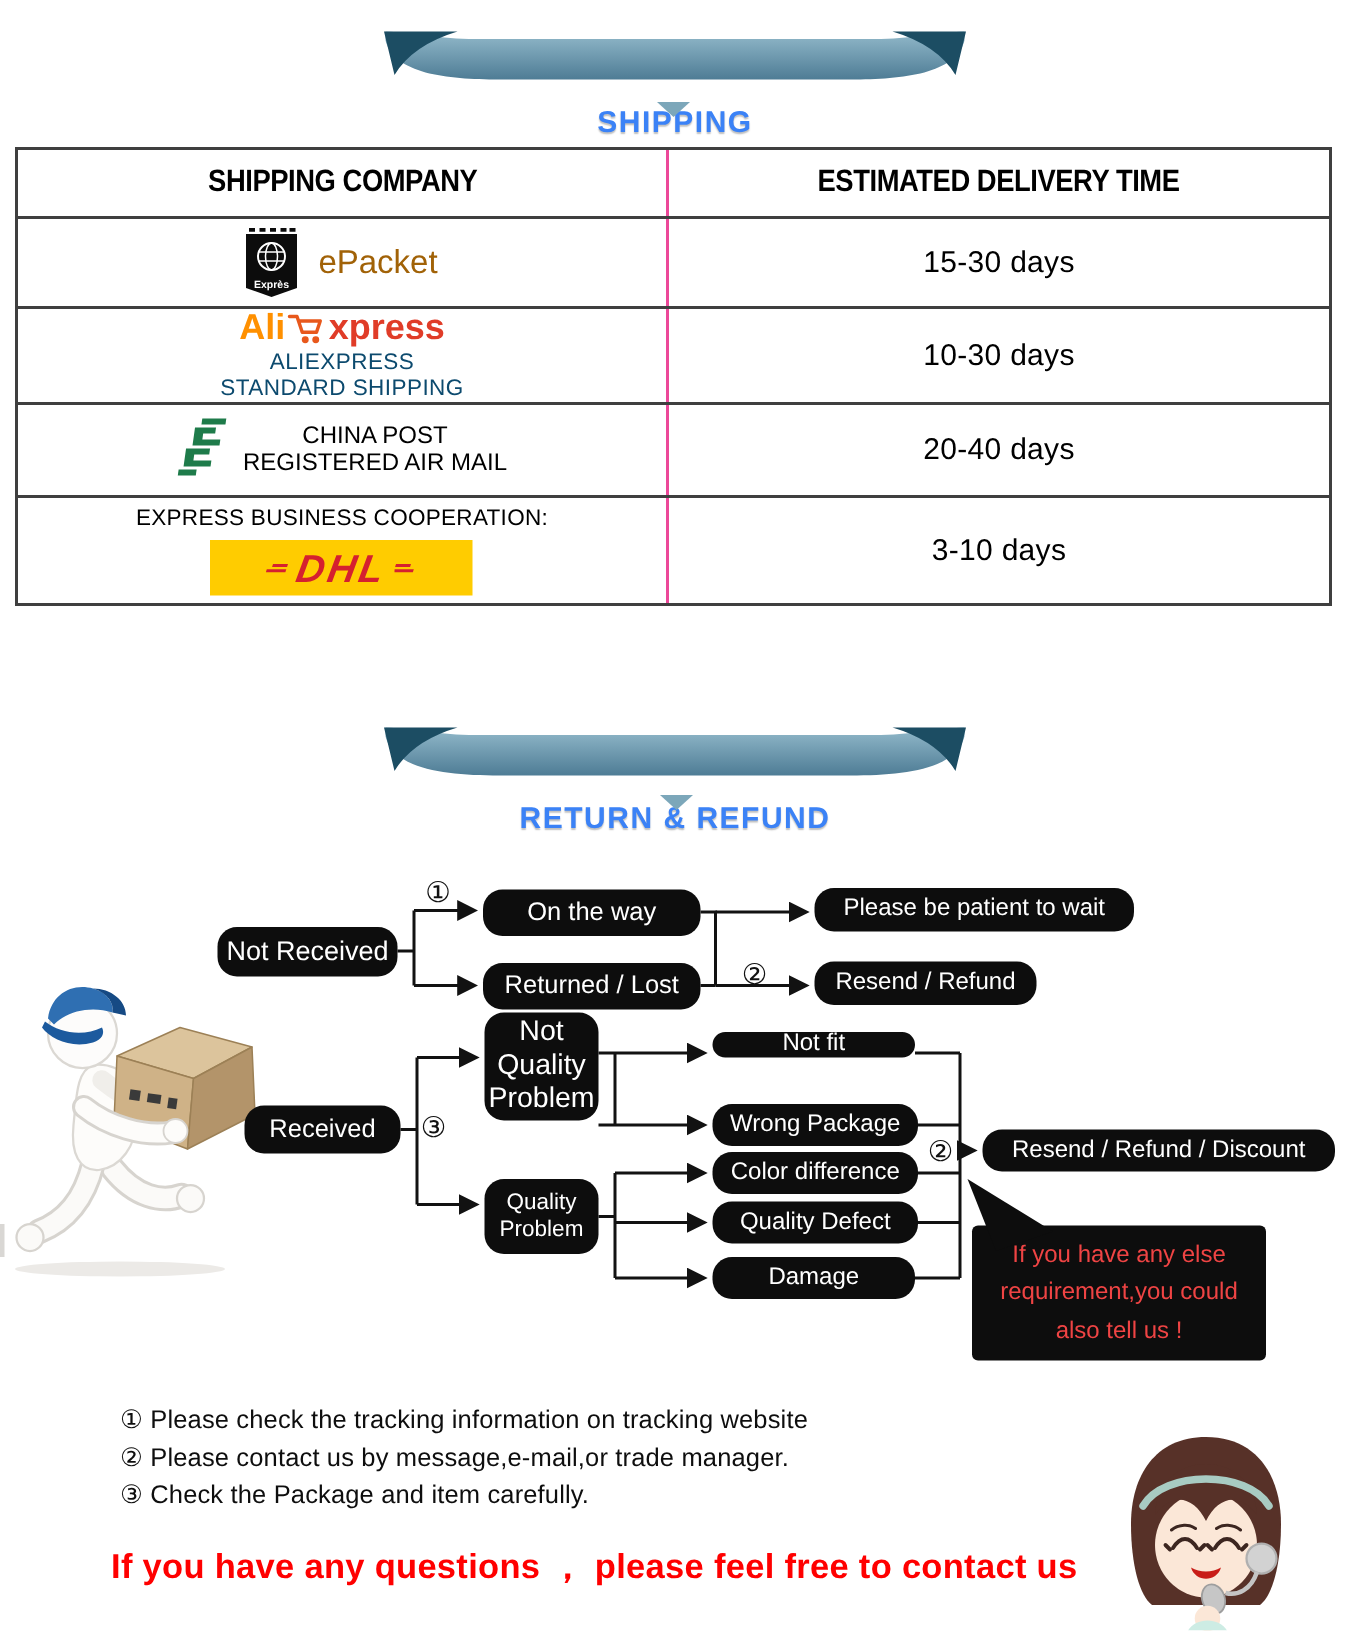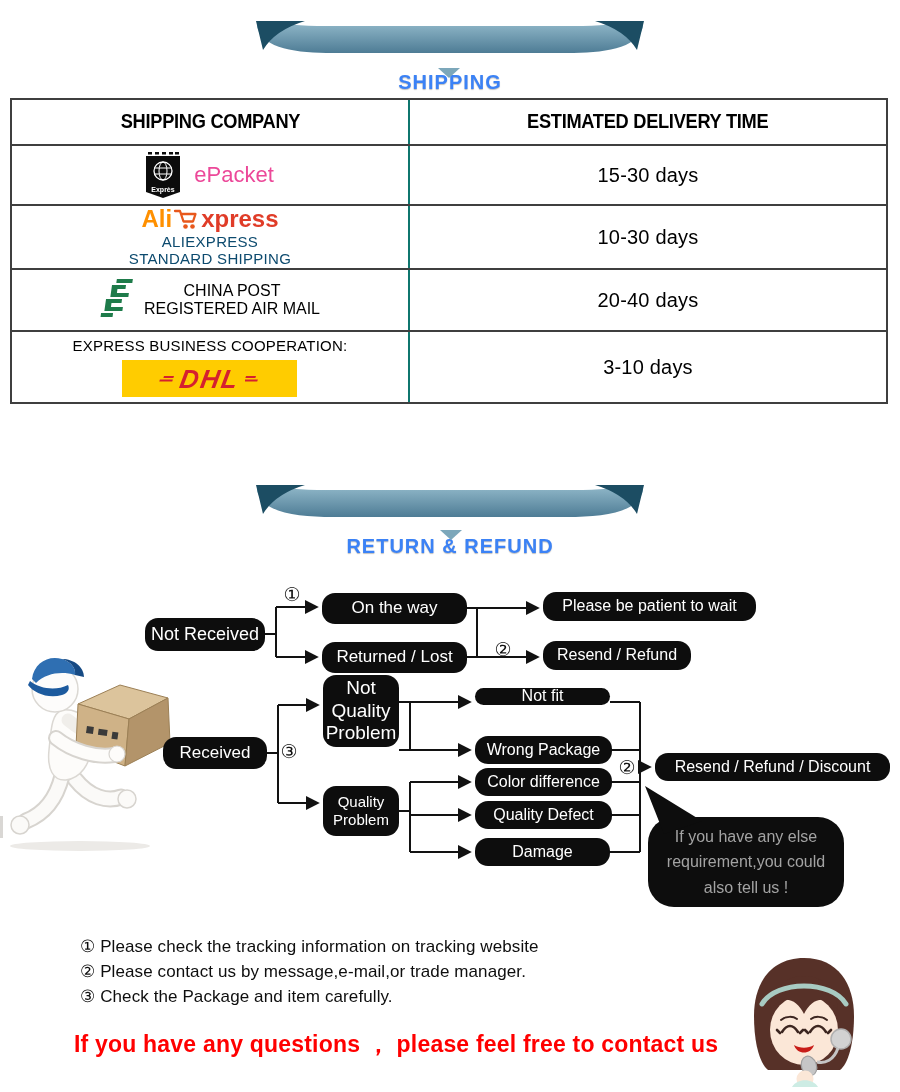--- a/index.html
+++ b/index.html
@@ -24,28 +24,28 @@
     border-top:10px solid #7ca7ba;
   }
 
   
   .ship-table {
     position:absolute; left:10px; top:98px; width:878px; height:306px;
     border:2px solid #3f3f3f; background:#fff;
   }
   .tr { display:flex; border-top:2px solid #3f3f3f; }
   .tr:first-child { border-top:none; }
-  .td-l { width:398px; border-right:2px solid #0f766e; display:flex; align-items:center; justify-content:center; }
+  .td-l { width:434px; border-right:2px solid #ec4899; display:flex; align-items:center; justify-content:center; }
   .td-r { flex:1; display:flex; align-items:center; justify-content:center; font-size:20px; color:#000; }
   .th { font-weight:bold; font-size:19px; letter-spacing:-0.3px; color:#000; transform:scale(0.96,1.08); }
   .pre { white-space:pre-line; }
   .days { letter-spacing:0.2px; }
 
   .epacket-wrap { display:flex; align-items:center; gap:14px; }
-  .epacket-name { font-size:22px; color:#ec4899; }
+  .epacket-name { font-size:22px; color:#a16207; }
 
   .ali-wrap { display:flex; flex-direction:column; align-items:center; }
   .ali-logo-row { display:flex; align-items:flex-end; gap:1px; font-weight:bold; font-size:24px; line-height:1; }
   .ali-ali { color:#ff9000; }
   .ali-xpress { color:#e03c28; }
   .ali-sub { font-size:15px; line-height:1.12; text-align:center; letter-spacing:0.3px; margin-top:3px; color:#0c4a6e; }
 
   .post-wrap { display:flex; align-items:center; gap:10px; }
   .post-name { font-size:16px; line-height:1.15; text-align:center; color:#000; }
 
@@ -61,21 +61,21 @@
   }
 
   
   .fbox {
     position:absolute; background:#0d0d0d; color:#fff; border-radius:13px;
     display:flex; align-items:center; justify-content:center; text-align:center;
     line-height:1.18; font-size:17px;
   }
   .circ-num { position:absolute; font-size:19px; color:#111; width:22px; text-align:center; }
   .bubble {
-    position:absolute; background:#0d0d0d; color:#a3a3a3; border-radius:26px;
+    position:absolute; background:#0d0d0d; color:#ef4444; border-radius:4px;
     display:flex; align-items:center; justify-content:center; text-align:center;
     font-size:16px; line-height:1.6;
   }
 
   
   .note-line { position:absolute; left:80px; font-size:17px; color:#0e0e0e; letter-spacing:0.1px; }
   .contact-line { position:absolute; left:74px; top:1029px; font-size:23px; font-weight:bold; color:#ff0000; letter-spacing:0.2px; }
 
   svg { display:block; }
 </style>

